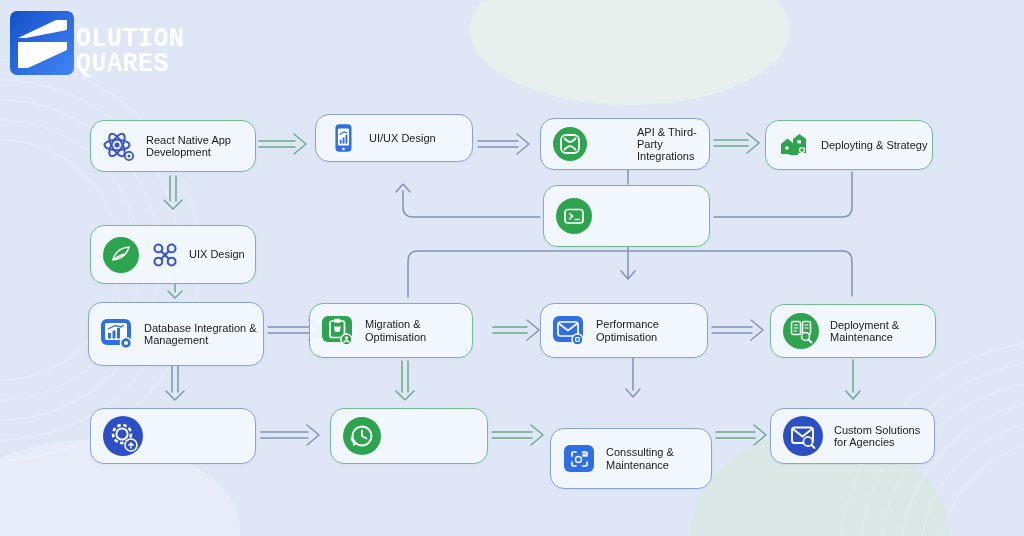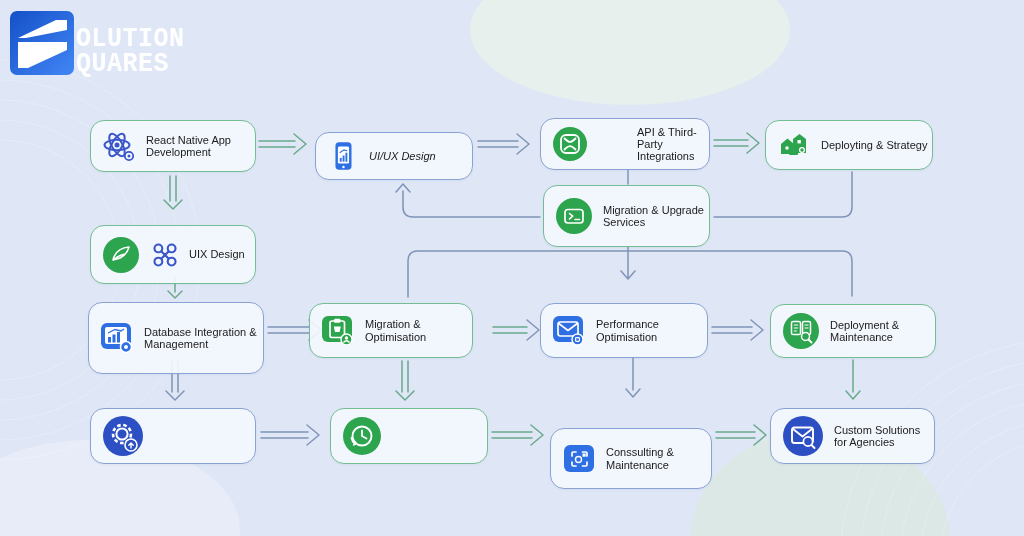--- a/index.html
+++ b/index.html
@@ -24,26 +24,26 @@
   .node{position:absolute;display:flex;align-items:center;gap:9px;padding-left:10px;box-sizing:border-box;
         background:rgba(243,247,253,.92);border:1.5px solid;border-radius:14px;
         box-shadow:0 1px 2px rgba(90,110,150,.08);}
   .node.green{border-color:#74bd93;}
   .node.blue{border-color:#8aa3d3;}
   .node .lbl{font-size:11px;font-weight:500;color:#1b1b1b;line-height:1.12;}
   .node .ic{flex:0 0 auto;display:flex;align-items:center;}
 
   
   #n1 {left:90px; top:120px;width:166px;height:52px;}
-  #n2 {left:315px;top:132px;width:158px;height:48px;font-style:italic;}
+  #n2 {left:315px;top:114px;width:158px;height:48px;}
   #n3 {left:540px;top:118px;width:170px;height:52px;gap:48px;}
   #n4 {left:765px;top:120px;width:168px;height:50px;}
   #n5 {left:543px;top:185px;width:167px;height:62px;}
   #n6 {left:90px; top:225px;width:166px;height:59px;}
-  #n7 {left:88px; top:302px;width:176px;height:72px;}
+  #n7 {left:88px; top:302px;width:176px;height:64px;}
   #n8 {left:309px;top:303px;width:164px;height:55px;}
   #n9 {left:540px;top:303px;width:168px;height:55px;}
   #n10{left:770px;top:304px;width:166px;height:54px;}
   #n11{left:90px; top:408px;width:166px;height:56px;}
   #n12{left:330px;top:408px;width:158px;height:56px;}
   #n13{left:550px;top:428px;width:162px;height:61px;}
   #n14{left:770px;top:408px;width:165px;height:56px;}
 
   svg.overlay{position:absolute;left:0;top:0;pointer-events:none;}
   .ga{stroke:#6aa98c;}  
@@ -177,21 +177,20 @@
 
   <div class="node green" id="n5">
     <span class="ic">
       <svg width="40" height="40" viewBox="0 0 40 40">
         <circle cx="20" cy="20" r="18" fill="#2da44e"></circle>
         <rect x="11" y="13.5" width="18" height="13.5" rx="3" fill="none" stroke="#fff" stroke-width="1.7"></rect>
         <path d="M15.5 17.5 l3.2 2.7 -3.2 2.7" stroke="#fff" stroke-width="1.6" fill="none" stroke-linecap="round" stroke-linejoin="round"></path>
         <path d="M21 23.5 h4.5" stroke="#fff" stroke-width="1.6" stroke-linecap="round"></path>
       </svg>
     </span>
-    <span class="lbl">Migration &amp; Upgrade Services</span>
   </div>
 
   <div class="node green" id="n6">
     <span class="ic">
       <svg width="40" height="40" viewBox="0 0 40 40">
         <circle cx="20" cy="20" r="18" fill="#2da44e"></circle>
         <path d="M28 12 Q15 13 12 25 M28 12 Q25 23 12 25 M12 25 Q18 20 24 19" stroke="#fff" stroke-width="1.6" fill="none" stroke-linecap="round"></path>
       </svg>
     </span>
     <span class="ic">

